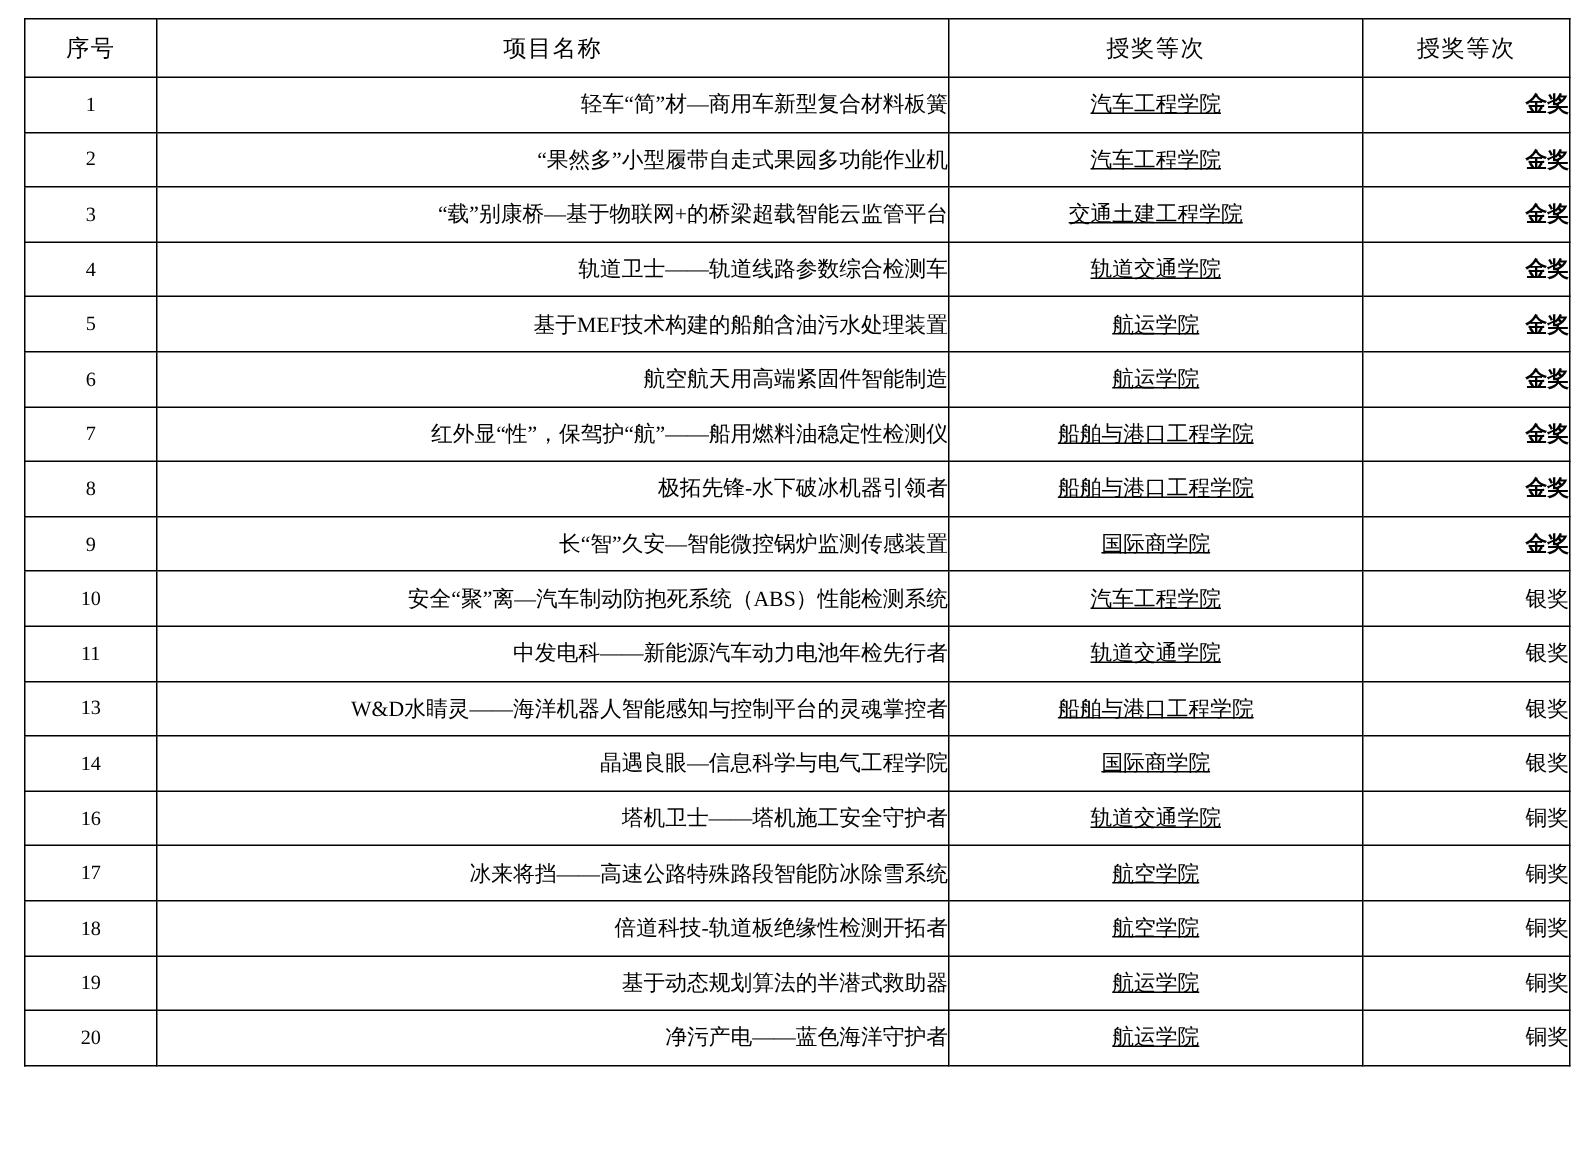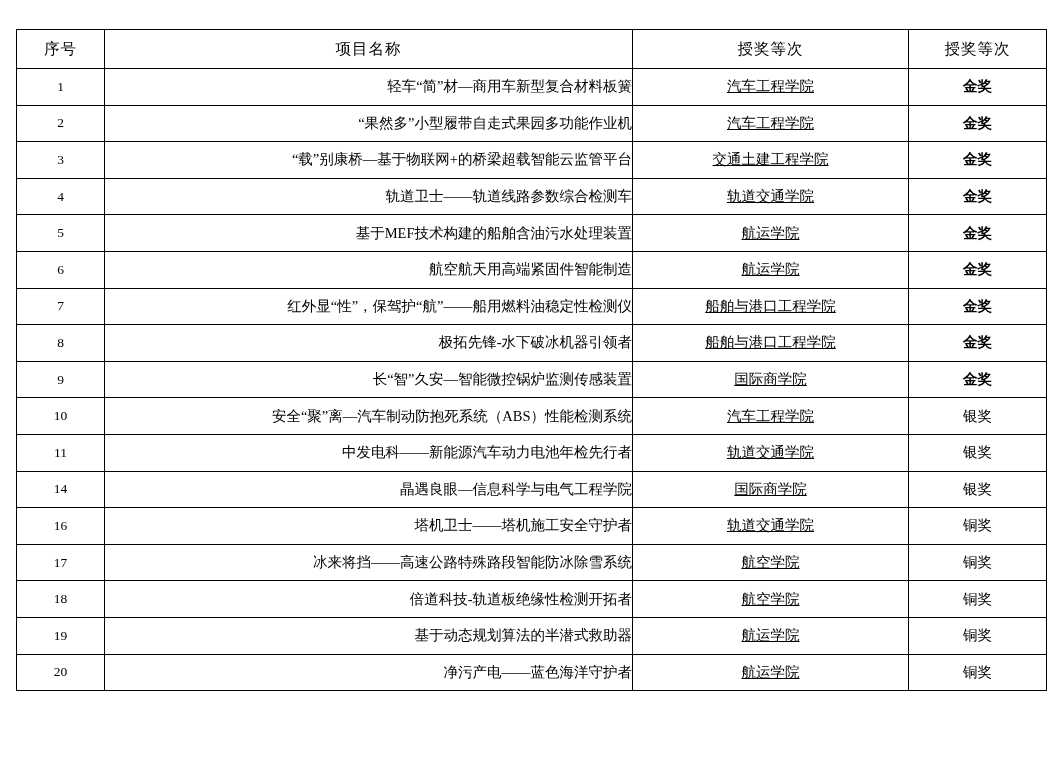--- a/index.html
+++ b/index.html
@@ -17,21 +17,21 @@
   .page {
     width: 1062px;
     height: 784px;
     box-sizing: border-box;
     padding: 12px 16px 0 16px;
   }
   table.award-table {
     border-collapse: collapse;
     table-layout: fixed;
     width: 1030px;
-    margin: 17px auto;
+    margin: 0 auto;
     padding-left: 40px;
   }
   table.award-table th,
   table.award-table td {
     border: 1px solid #000000;
     padding: 0;
     font-weight: normal;
     vertical-align: middle;
   }
   
@@ -56,21 +56,21 @@
   }
   td.name {
     text-align: right;
     padding-left: 9px;
   }
   td.dept {
     text-align: center;
     text-decoration: underline;
   }
   td.award {
-    text-align: center;
+    text-align: right;
   }
   td.award.gold {
     font-weight: bold;
   }
 </style>
 </head>
 <body>
 
 <div class="page">
   <table class="award-table">
@@ -149,20 +149,26 @@
           <td class="dept">汽车工程学院</td>
           <td class="award">银奖</td>
         </tr>
         <tr>
           <td class="idx">11</td>
           <td class="name">中发电科——新能源汽车动力电池年检先行者</td>
           <td class="dept">轨道交通学院</td>
           <td class="award">银奖</td>
         </tr>
         <tr>
+          <td class="idx">13</td>
+          <td class="name">W&amp;D水睛灵——海洋机器人智能感知与控制平台的灵魂掌控者</td>
+          <td class="dept">船舶与港口工程学院</td>
+          <td class="award">银奖</td>
+        </tr>
+        <tr>
           <td class="idx">14</td>
           <td class="name">晶遇良眼—信息科学与电气工程学院</td>
           <td class="dept">国际商学院</td>
           <td class="award">银奖</td>
         </tr>
         <tr>
           <td class="idx">16</td>
           <td class="name">塔机卫士——塔机施工安全守护者</td>
           <td class="dept">轨道交通学院</td>
           <td class="award">铜奖</td>

